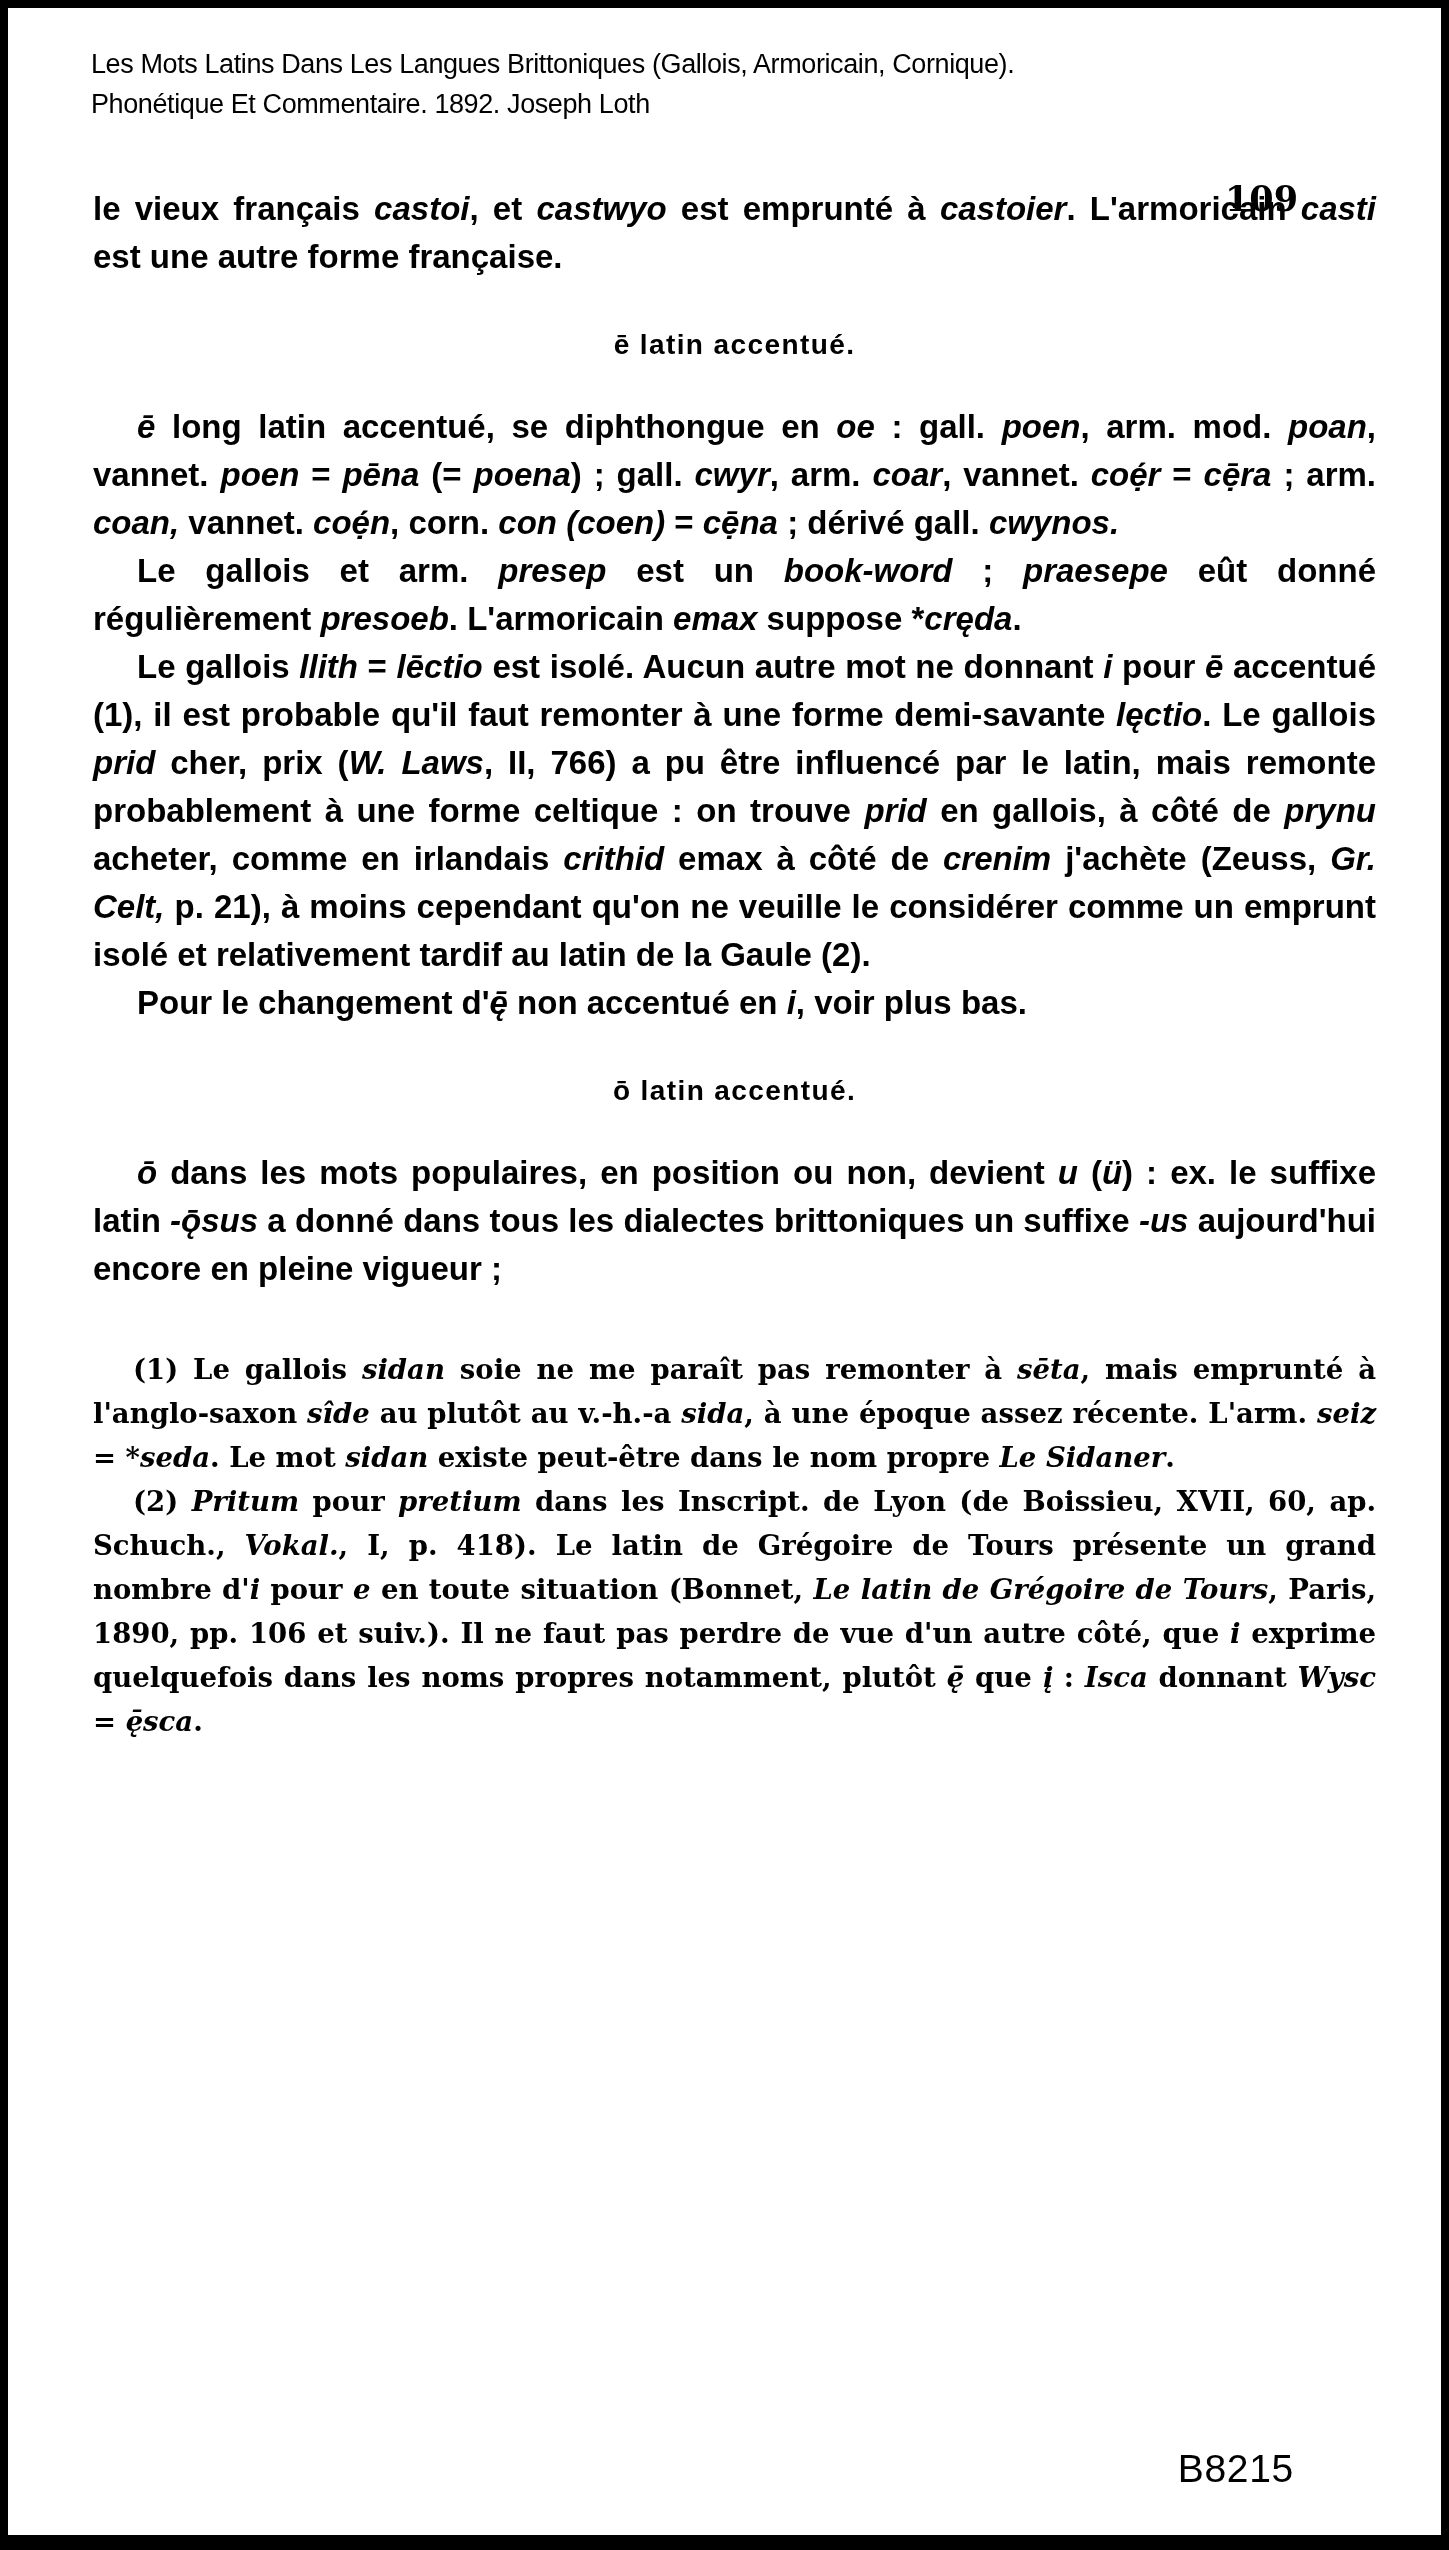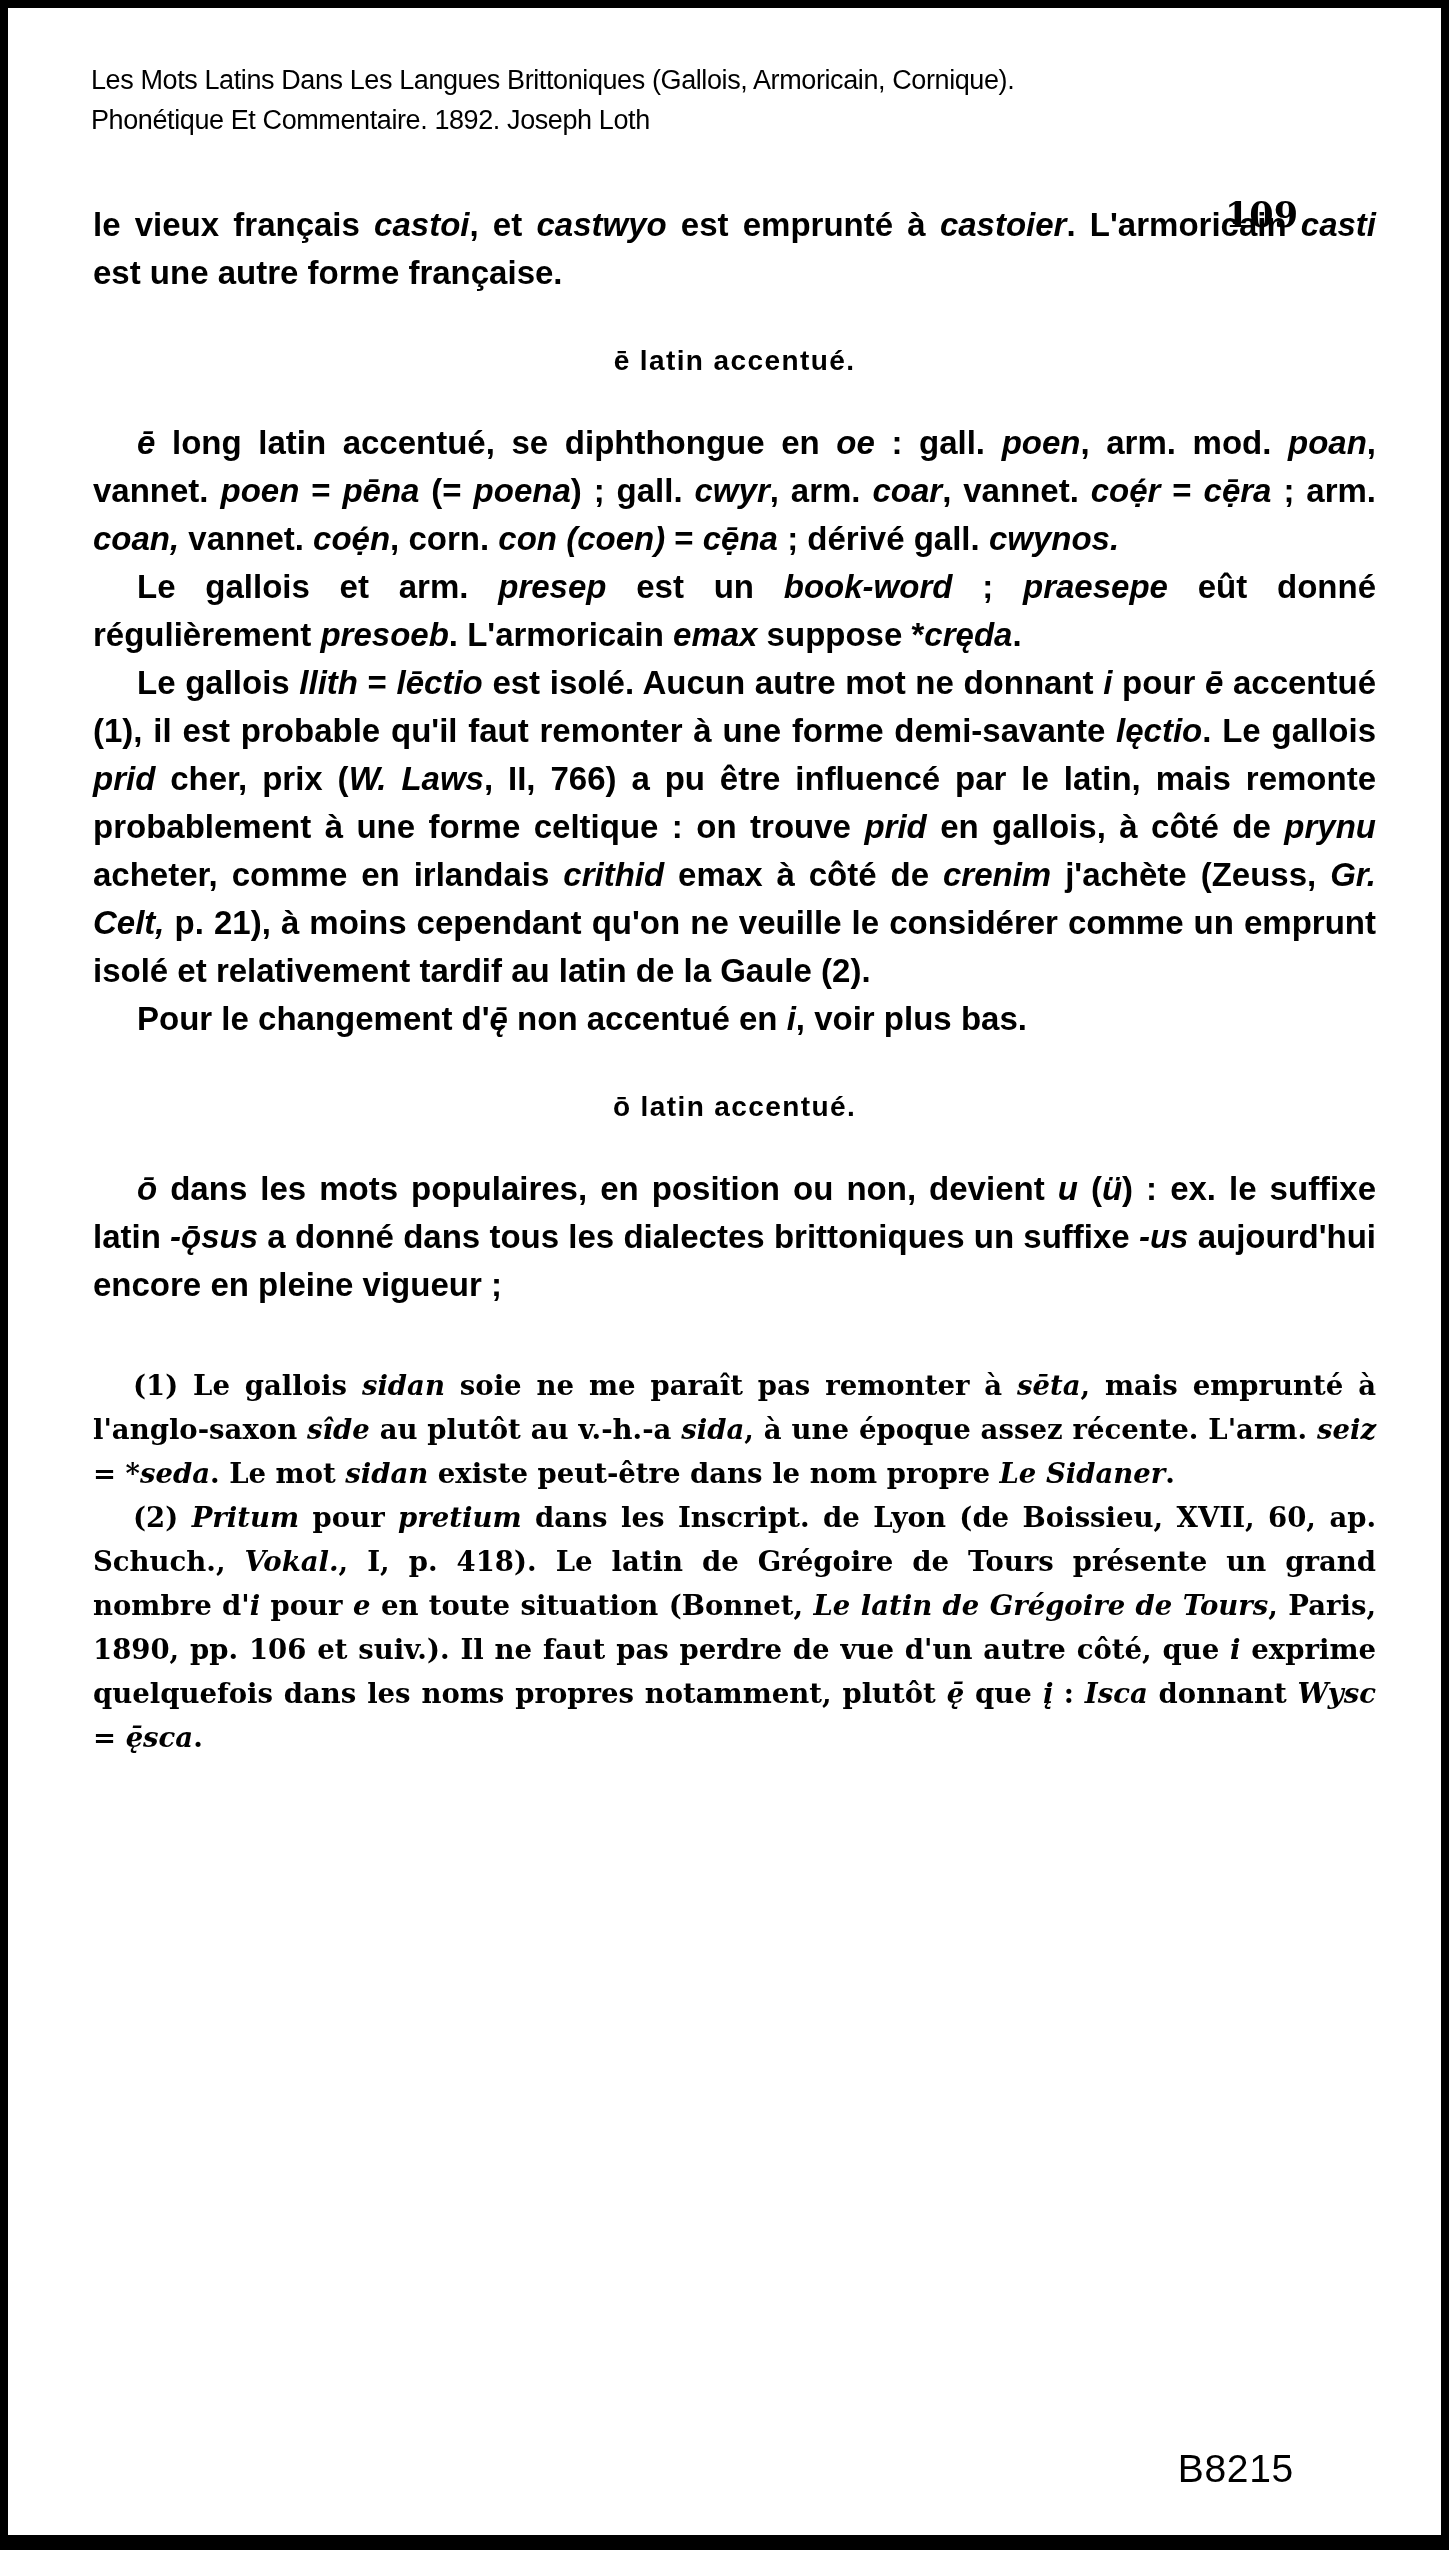--- a/index.html
+++ b/index.html
@@ -7,21 +7,21 @@
     width:1449px; height:2550px;
     box-sizing:border-box;
     background:#fff;
     border:8.5px solid #000;
     border-bottom-width:15.5px;
     position:relative;
     overflow:hidden;
     color:#000;
   }
   .meta {
-    margin:52px 64px 0 83px;
+    margin:36px 64px 0 83px;
     font-family:"Liberation Sans", sans-serif;
     font-size:27px; line-height:40px;
     letter-spacing:-0.4px;
   }
   .rhead {
     position:relative;
     margin:61px 65px 0 85px;
     padding-right:176px;
     text-align:center;
     font-family:"DejaVu Serif", serif;

